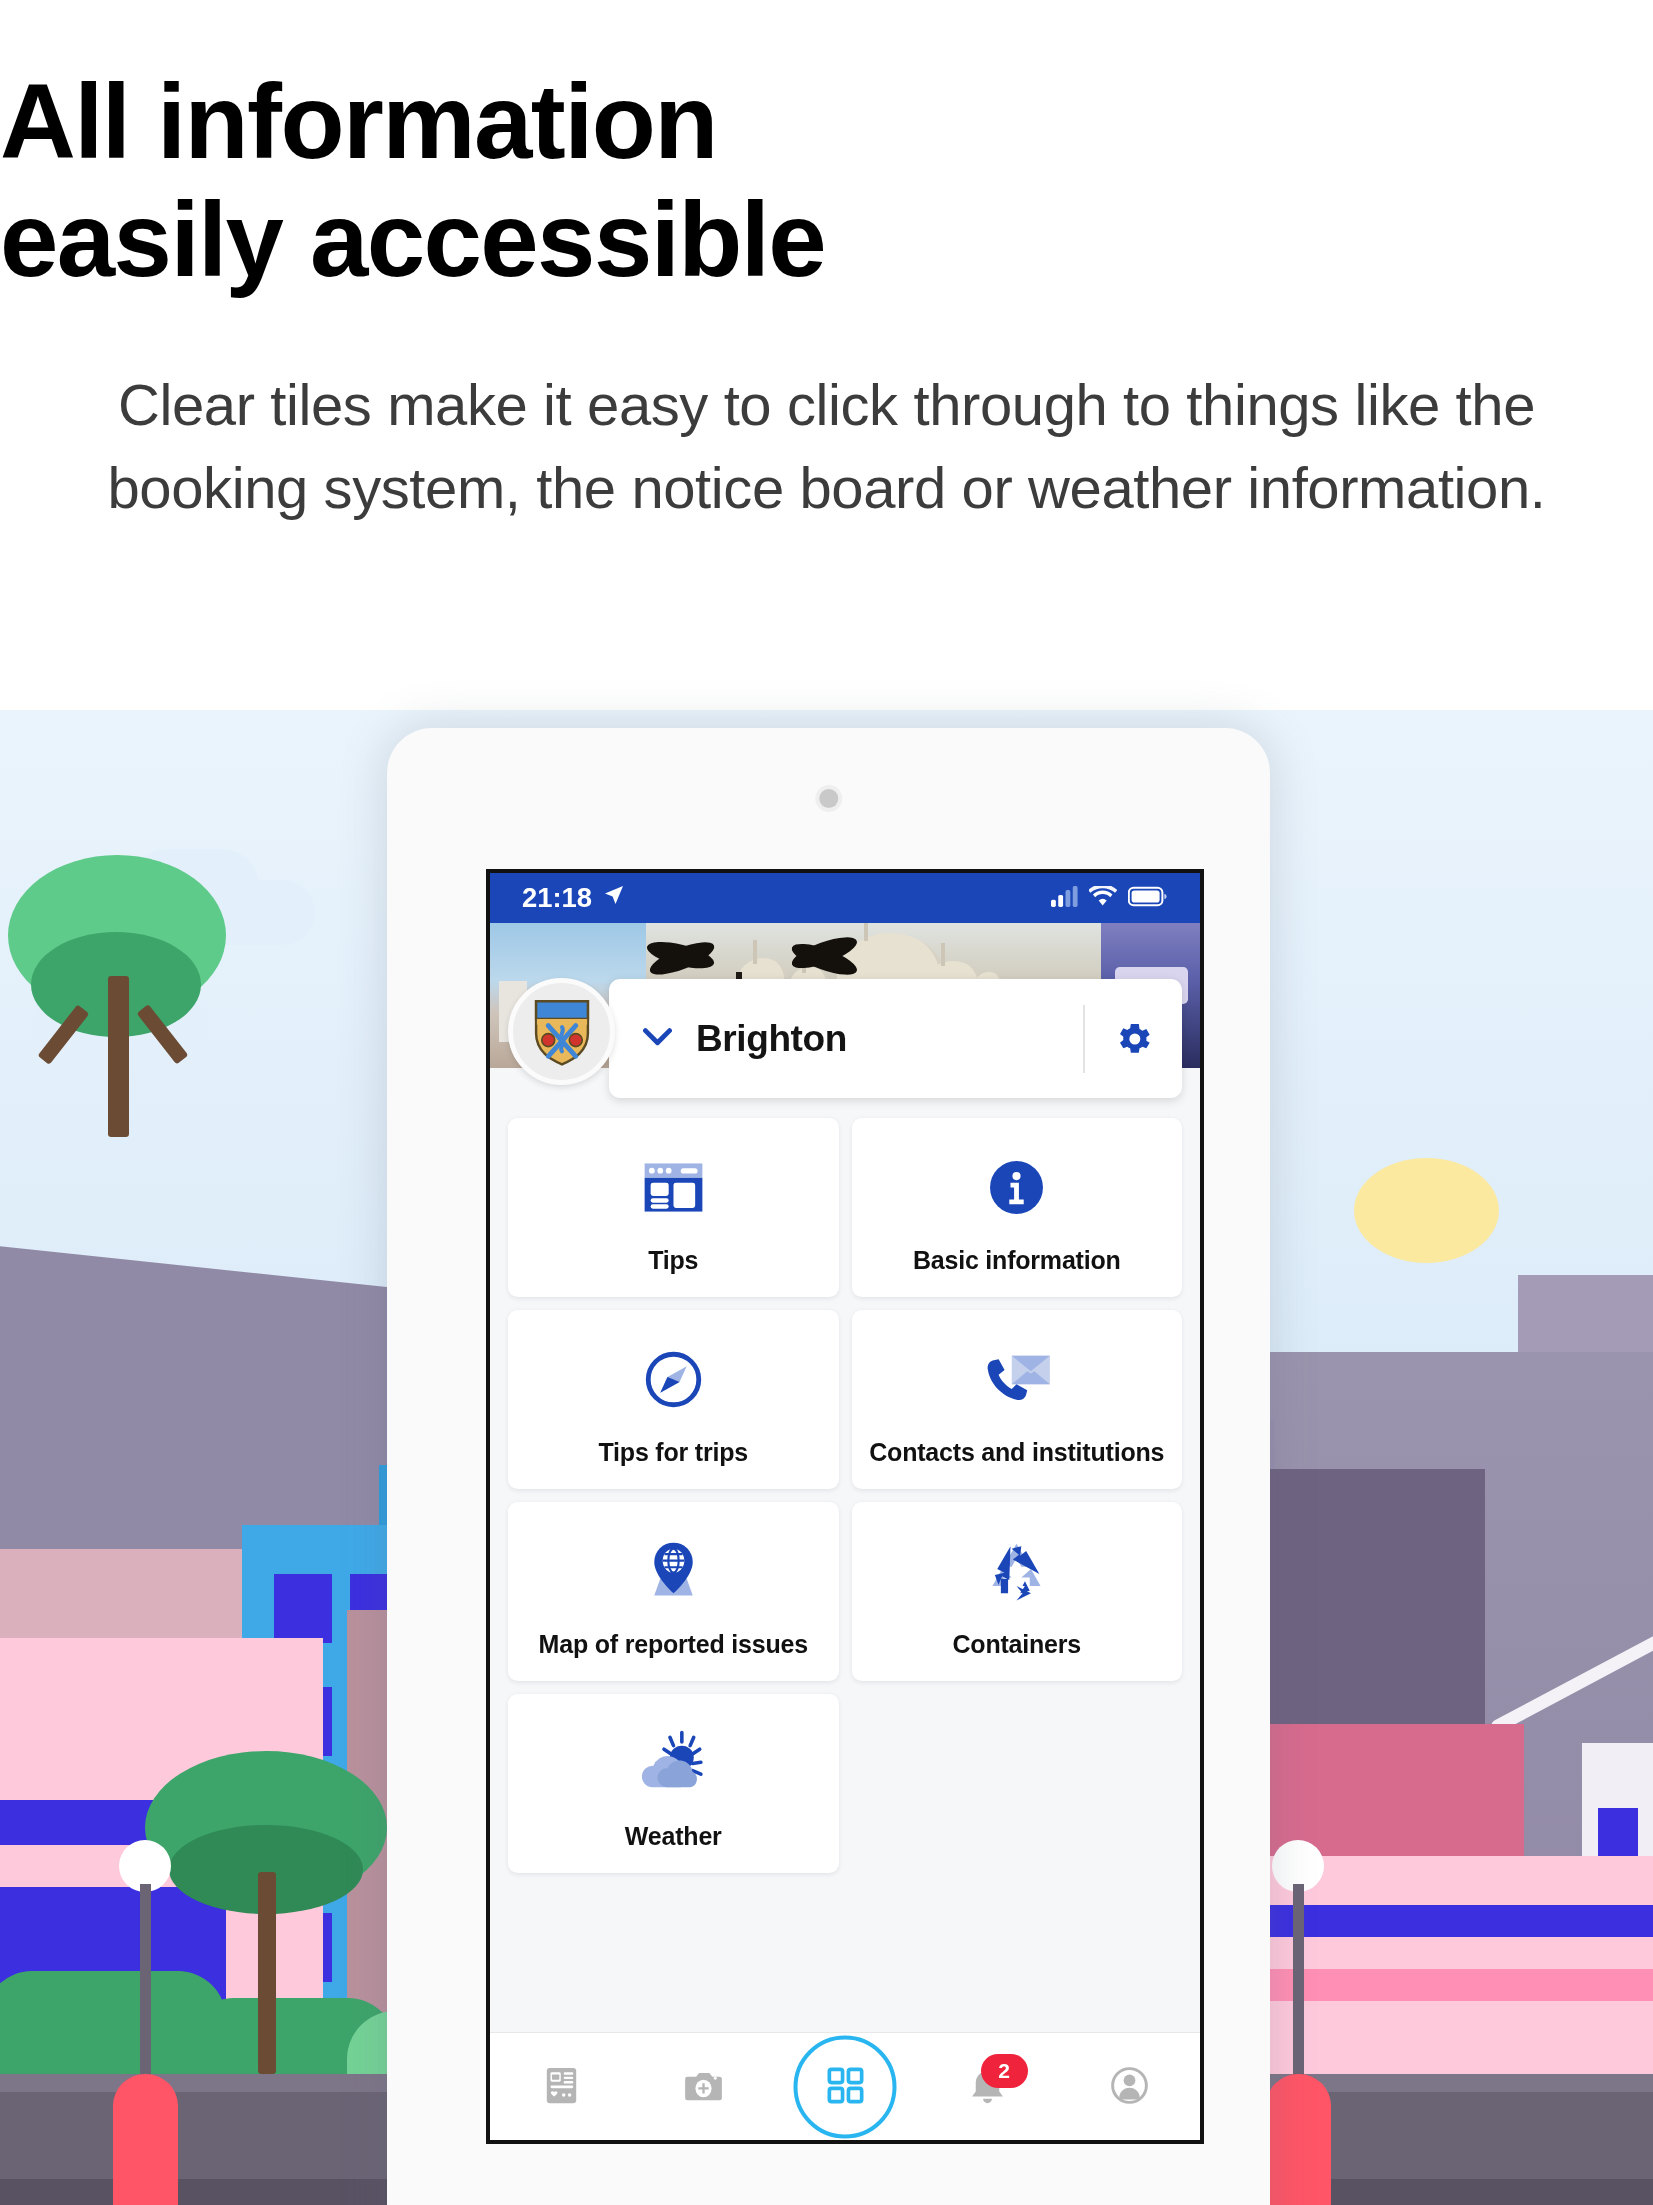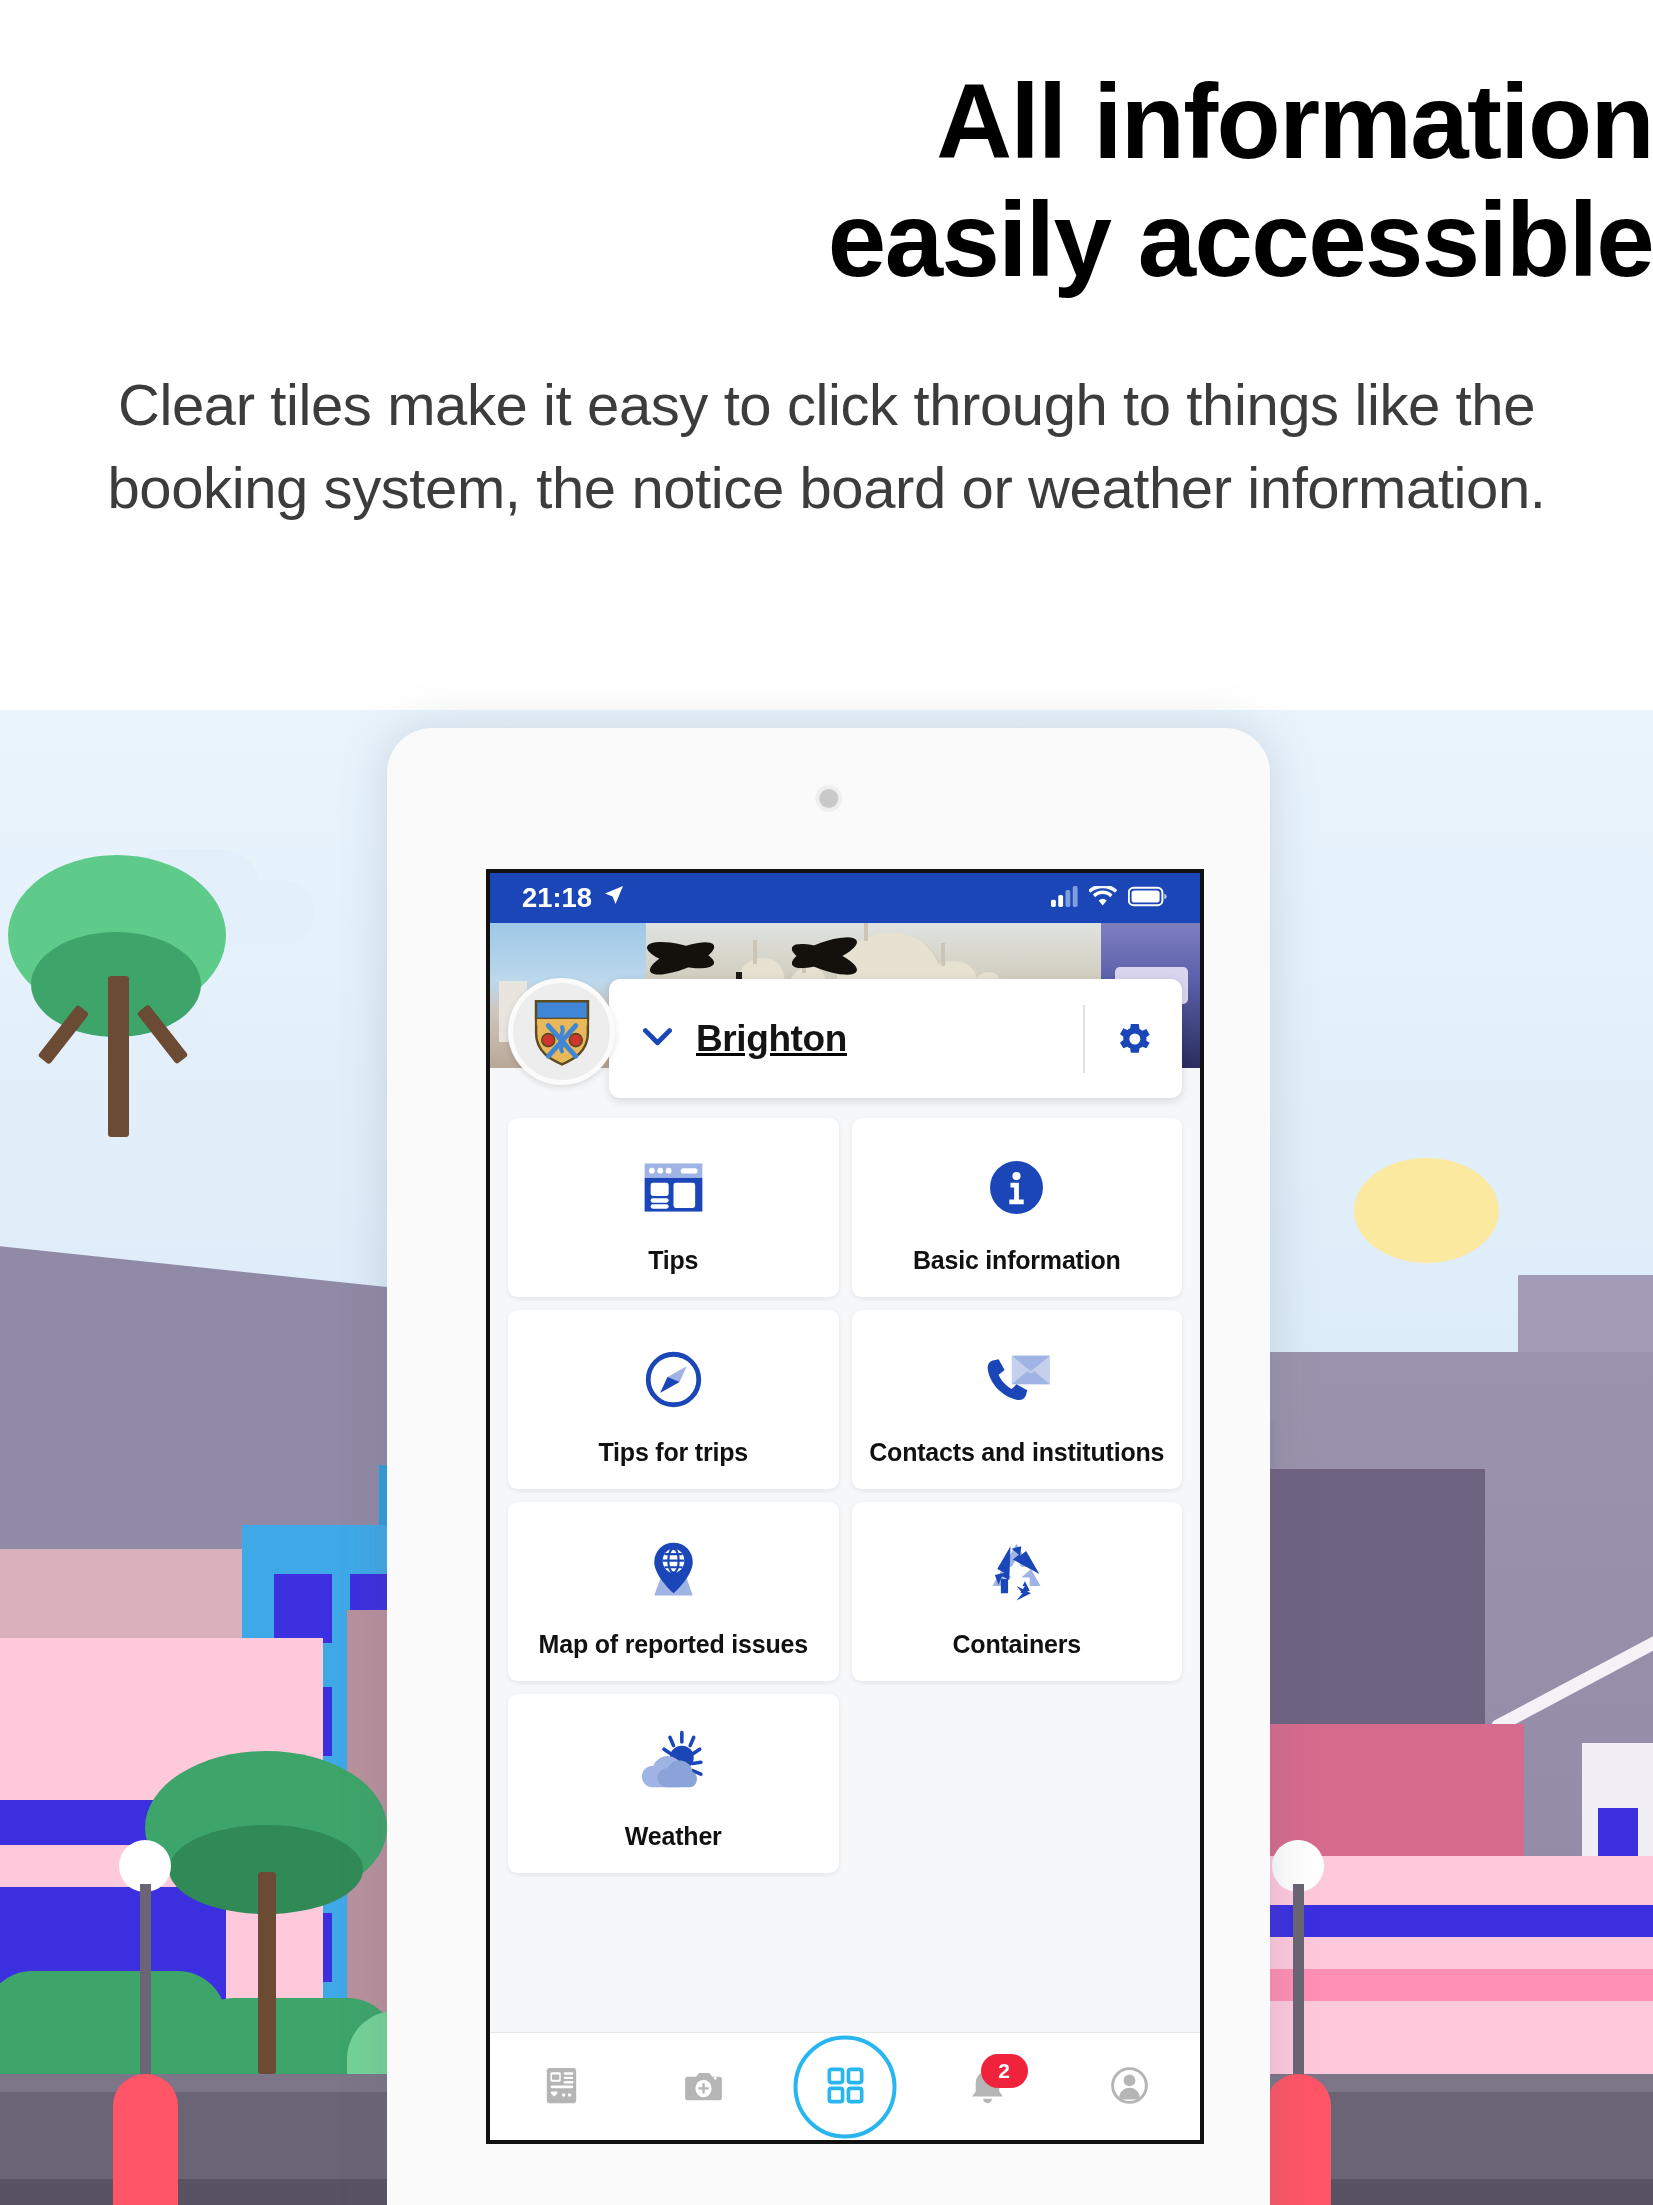--- a/index.html
+++ b/index.html
@@ -5,21 +5,21 @@
   html,body{margin:0;padding:0;}
   body{
     width:1653px;height:2205px;position:relative;overflow:hidden;
     background:#ffffff;
     font-family:"Liberation Sans", sans-serif;
   }
 
   
   .copy{position:absolute;left:0;top:0;width:1653px;z-index:5;}
   .headline{
-    text-align:right;font-weight:bold;color:#000000;
+    text-align:left;font-weight:bold;color:#000000;
     font-size:105px;line-height:1.12;letter-spacing:-1.6px;
     margin:63px 0 16px 0;
   }
   .headline .l2{display:block;}
   .subcopy{
     text-align:center;color:#3c3c3c;font-weight:400;
     font-size:58px;line-height:1.42;letter-spacing:-0.4px;
     margin:66px auto 0 auto;width:1534px;
   }
 
@@ -131,21 +131,21 @@
   .selector-wrap{position:relative;height:0;}
   .badge{
     position:absolute;left:18px;top:-90px;width:97px;height:97px;border-radius:50%;
     background:#ededed;border:5.7px solid #fbfbfb;z-index:3;
     display:flex;align-items:center;justify-content:center;
     box-shadow:0 2.4px 6.5px rgba(0,0,0,.12);
   }
   .selector{
     position:absolute;left:119px;top:-89px;right:18px;height:119px;background:#fff;
     border-radius:11.3px;box-shadow:0 2.4px 9.7px rgba(0,0,0,.13);
-    display:flex;align-items:center;z-index:2;text-decoration:underline;
+    display:flex;align-items:center;z-index:2;
   }
   .sel-chev{margin-left:34px;color:#1a46b8;}
   .sel-name{flex:1;margin-left:24px;font-size:37px;font-weight:bold;color:#141414;letter-spacing:-0.4px;}
   .sel-div{width:1.6px;height:68px;background:#e2e2e2;}
   .sel-gear{width:97px;display:flex;align-items:center;justify-content:center;}
 
   
   .grid{
     flex:1;background:#f6f7f9;padding:50px 18px 0 18px;
     display:grid;grid-template-columns:1fr 1fr;gap:13px;align-content:start;

